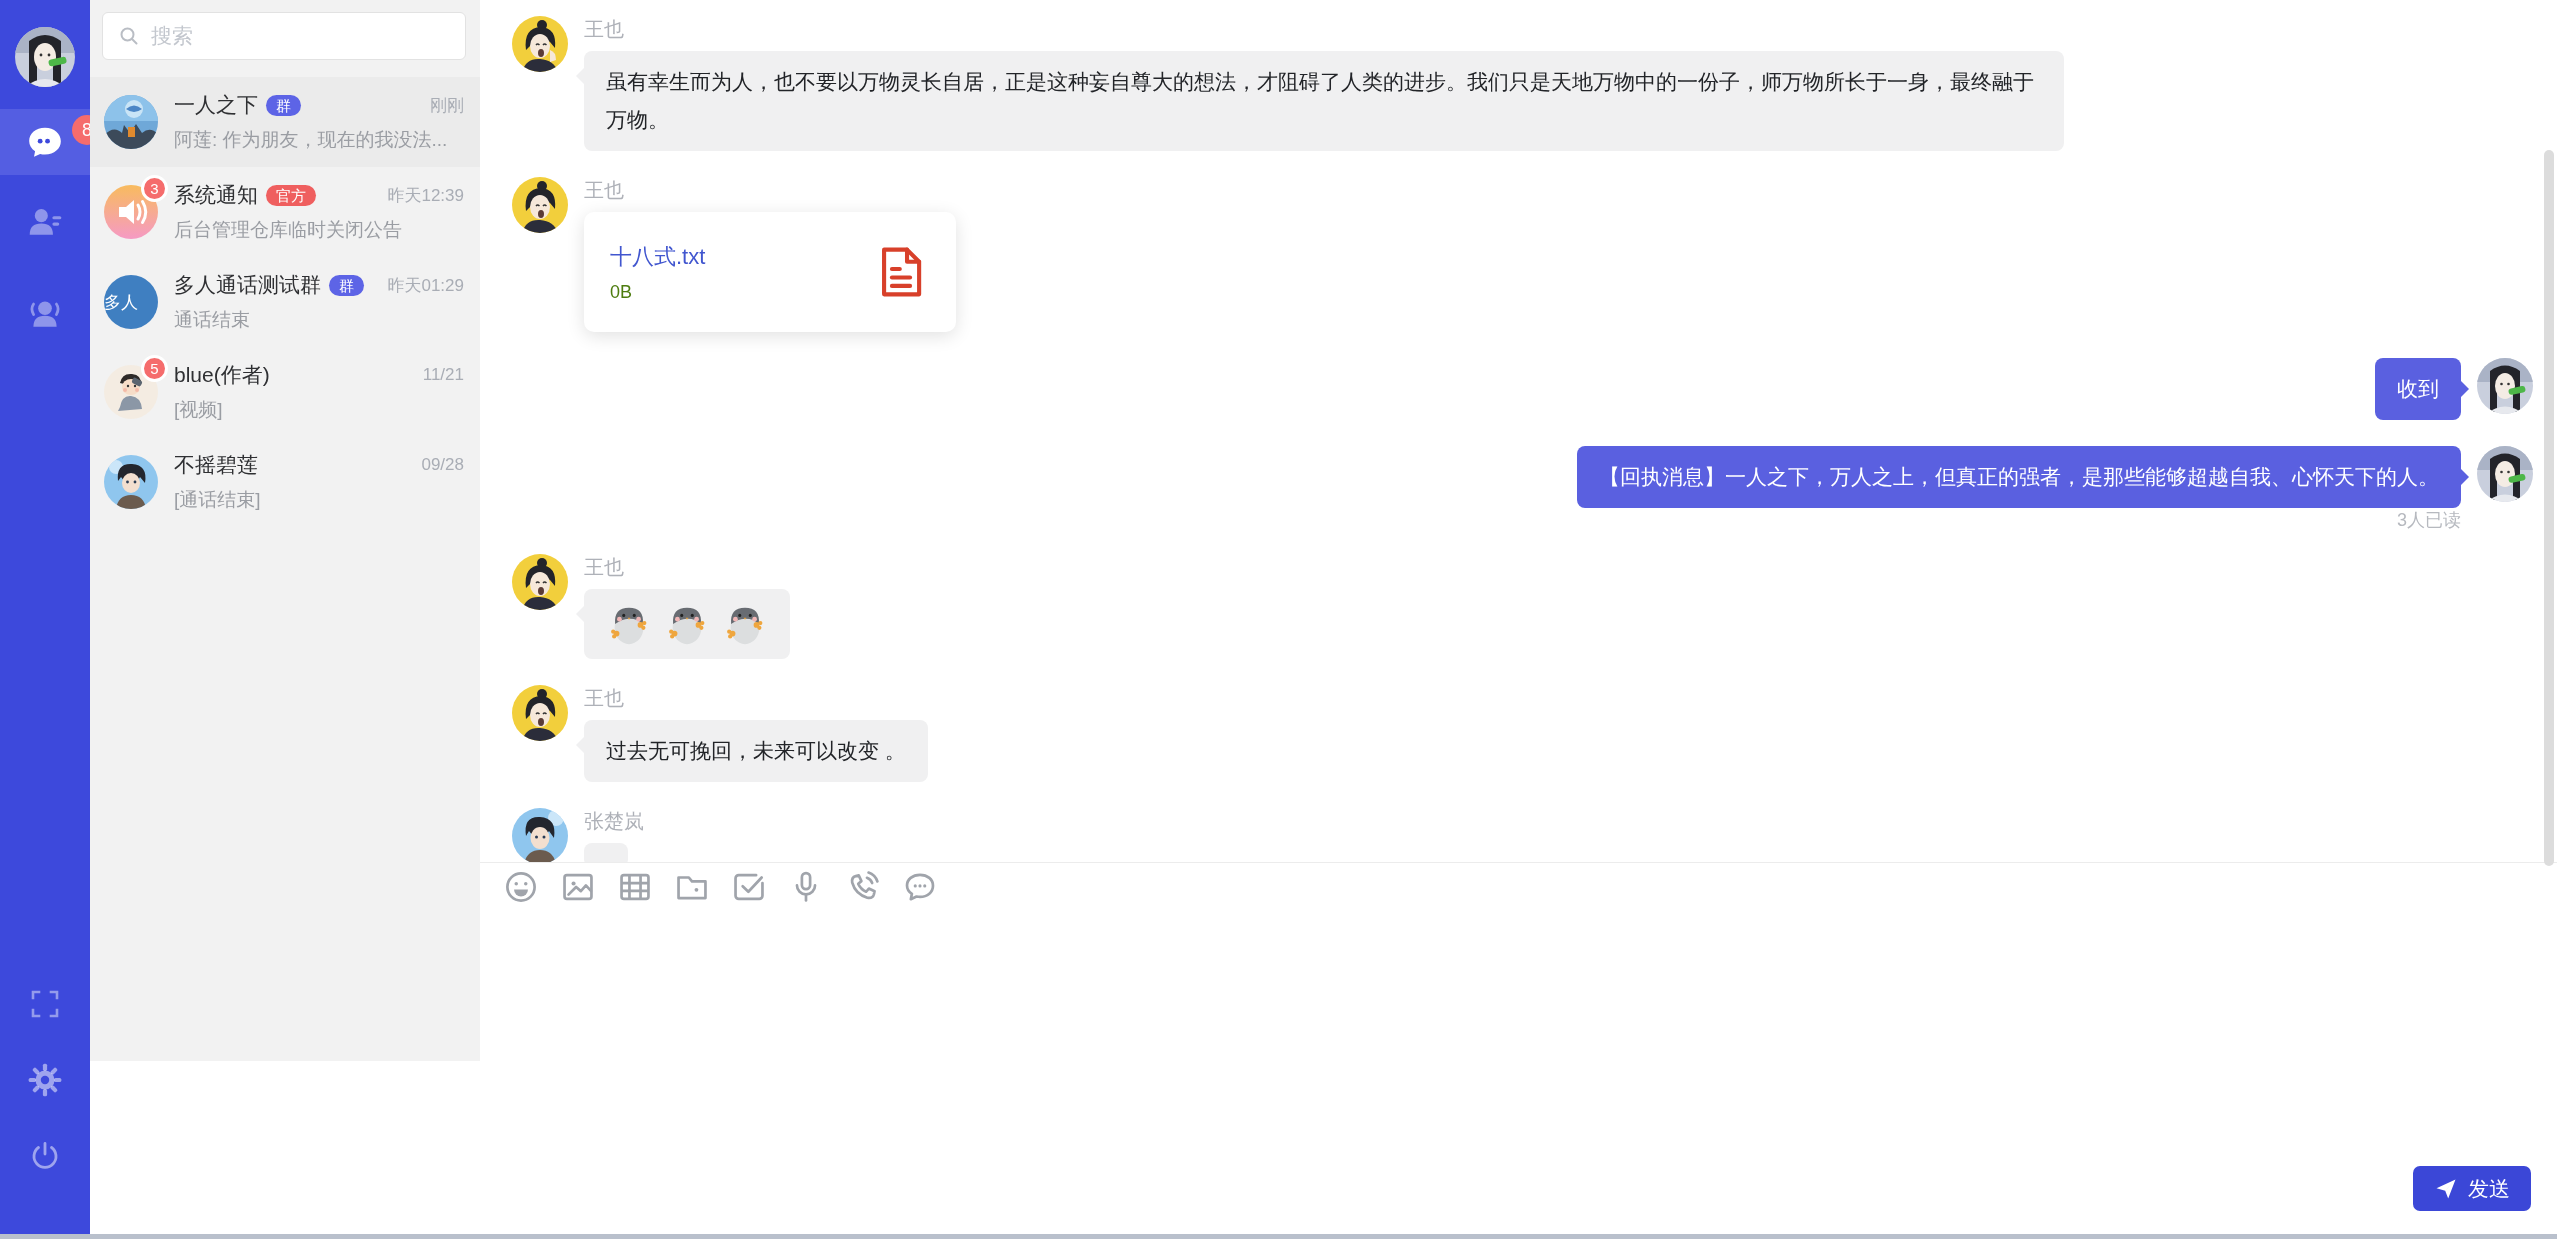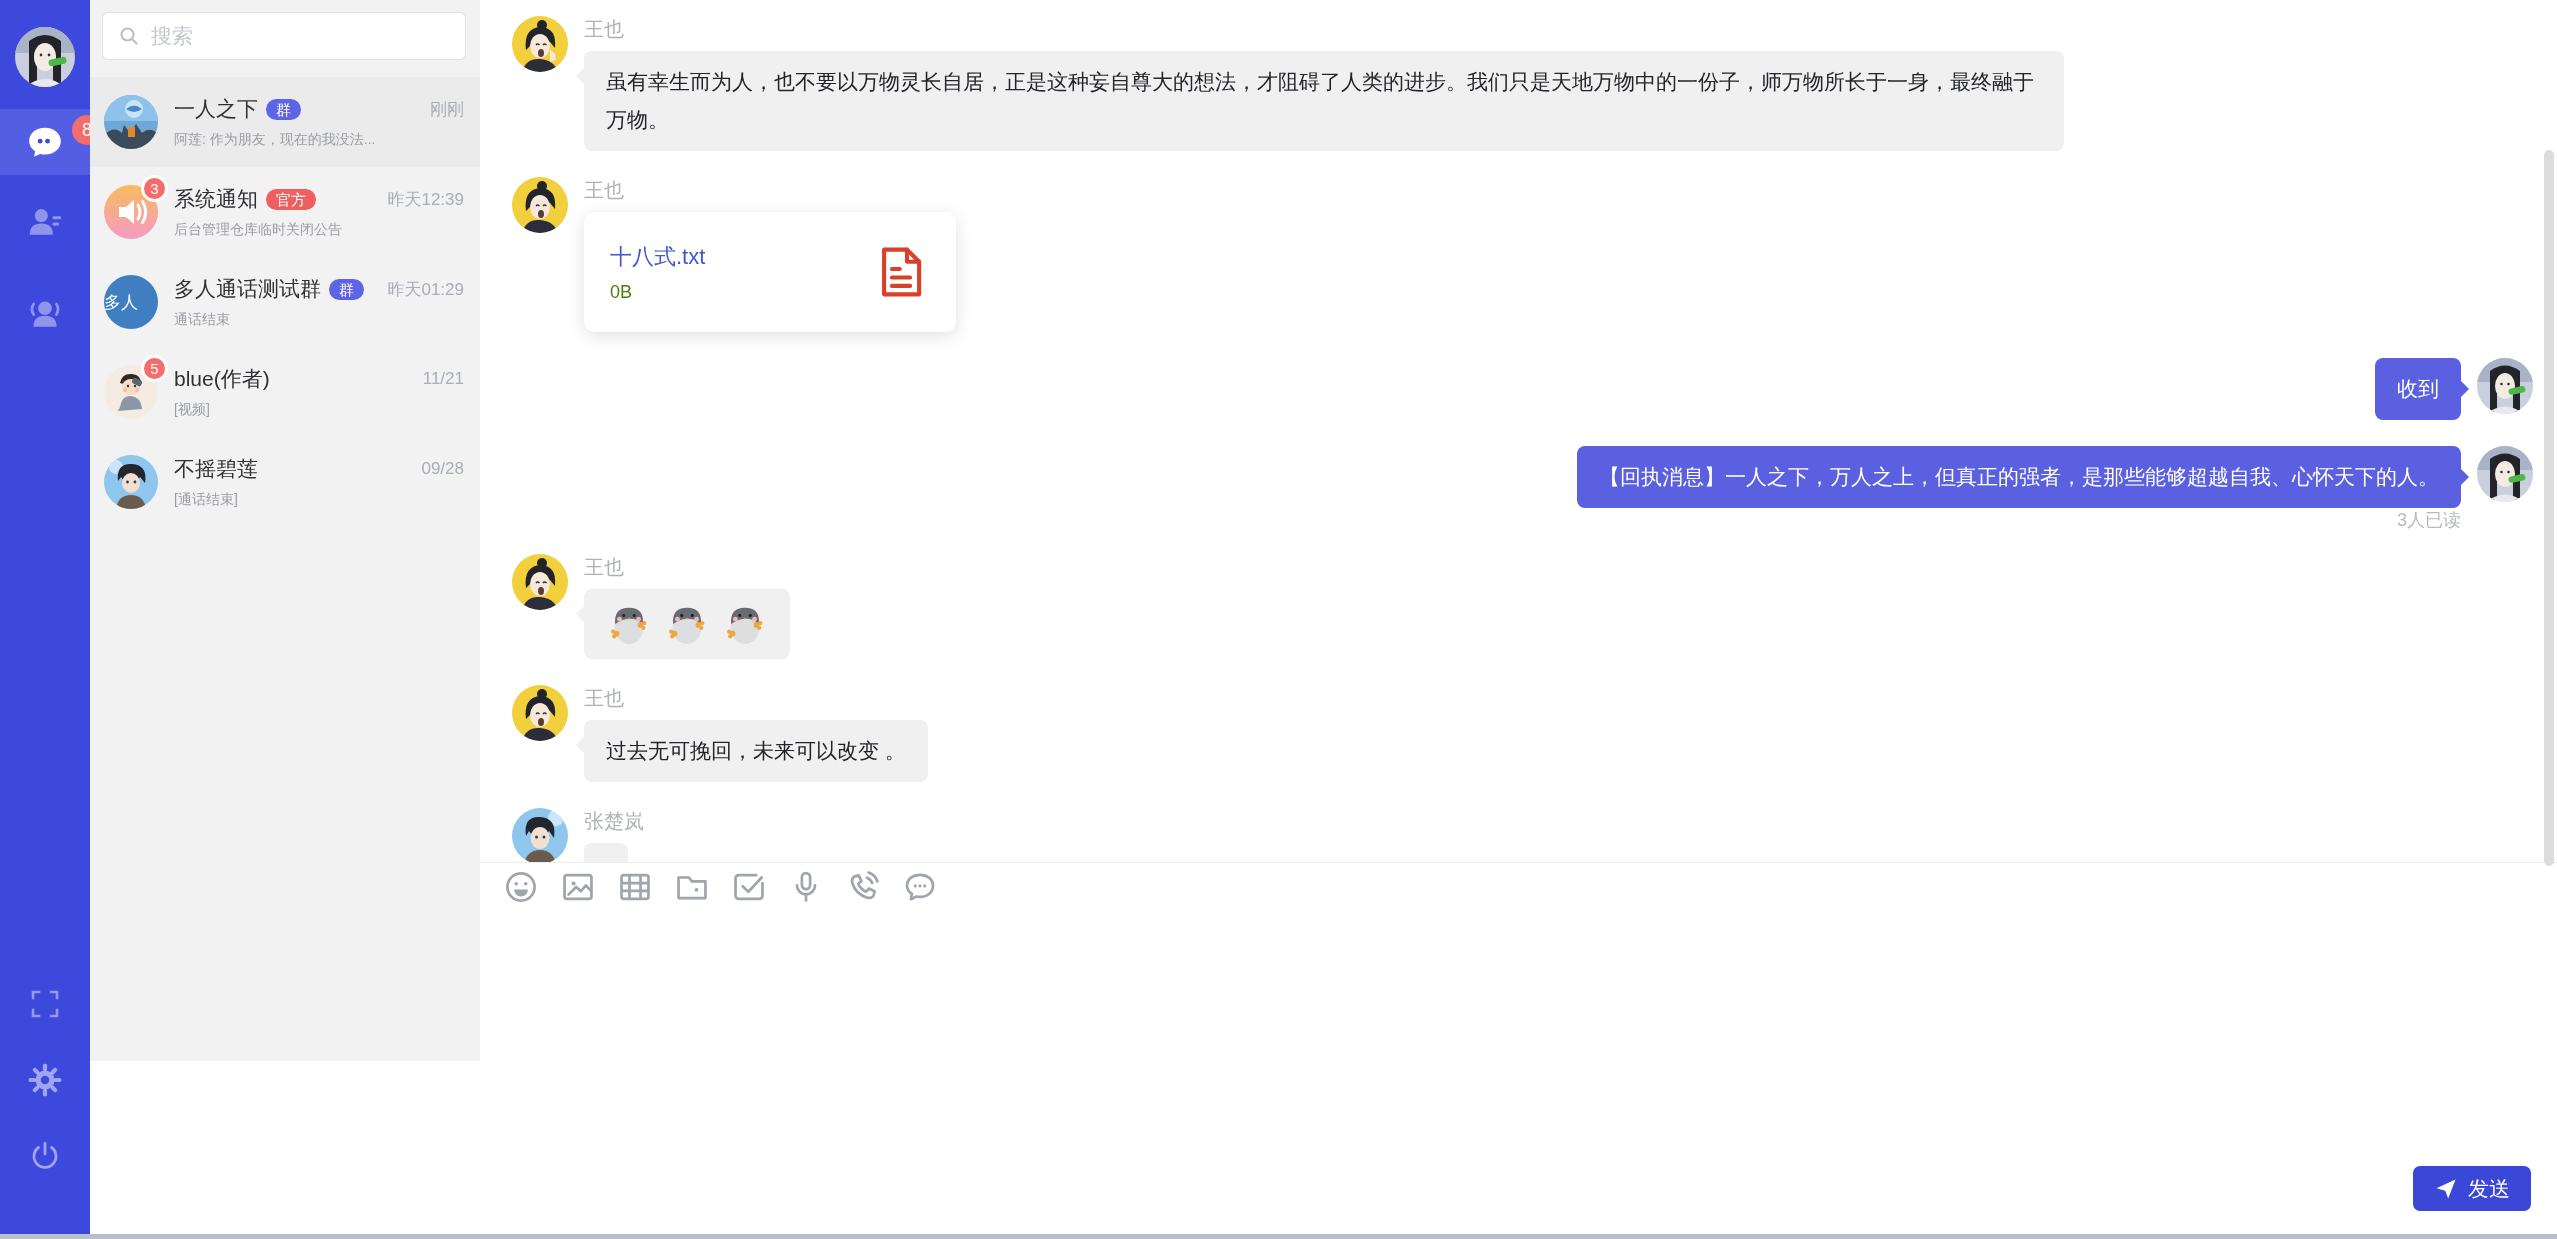--- a/index.html
+++ b/index.html
@@ -29,21 +29,21 @@
   .cl-avatar .img { width:54px; height:54px; border-radius:50%; overflow:hidden; display:flex; align-items:center; justify-content:flex-start; }
   .cl-unread { position:absolute; right:-10px; top:-10px; min-width:27px; height:27px; border-radius:14px; background:#f56c6c;
                border:3px solid #fff; color:#fff; font-size:15px; display:flex; align-items:center; justify-content:center; padding:0 4px; }
   .cl-body { flex:1; min-width:0; }
   .cl-row1 { display:flex; align-items:center; gap:8px; }
   .cl-name { font-size:21px; color:#2f3033; white-space:nowrap; }
   .tag { font-size:15px; color:#fff; border-radius:13px; padding:3px 10px; line-height:1; flex:0 0 auto; }
   .tag-group { background:#5d64e6; }
   .tag-official { background:#ef5f5f; }
   .cl-time { margin-left:auto; font-size:17px; color:#a9adb5; white-space:nowrap; }
-  .cl-preview { margin-top:8px; font-size:14px; color:#9a9da3; white-space:nowrap; overflow:hidden; text-overflow:ellipsis; }
+  .cl-preview { margin-top:8px; font-size:19px; color:#9a9da3; white-space:nowrap; overflow:hidden; text-overflow:ellipsis; }
 
   
   .chat { position:absolute; left:480px; top:0; width:2077px; height:1239px; background:#fff; }
   .chat-header { position:relative; height:72px; border-bottom:1px solid #ececec; display:flex; align-items:center; padding:0 36px 0 26px; }
   .chat-title { font-size:26px; color:#1f2023; }
   .more-dots { margin-left:auto; display:flex; gap:7px; cursor:pointer; padding:8px; }
   .more-dots i { width:8px; height:8px; border-radius:50%; background:#9a9a9a; display:block; }
 
   .msg-list { position:relative; height:862px; overflow:hidden; padding:16px 24px 0 32px; }
   .mrow { display:flex; gap:16px; margin-bottom:26px; }

